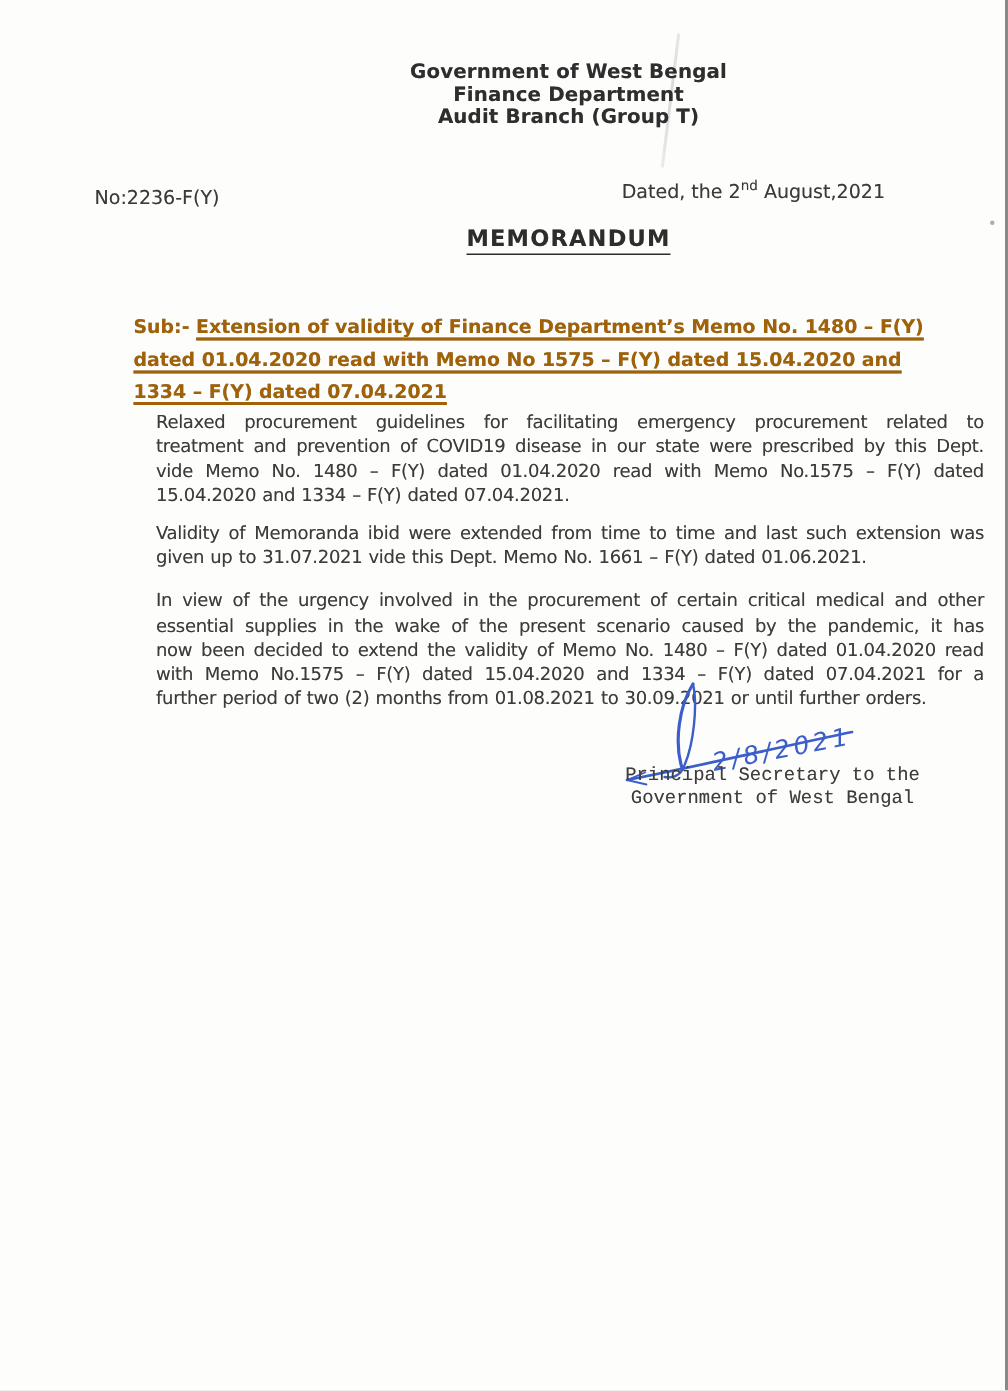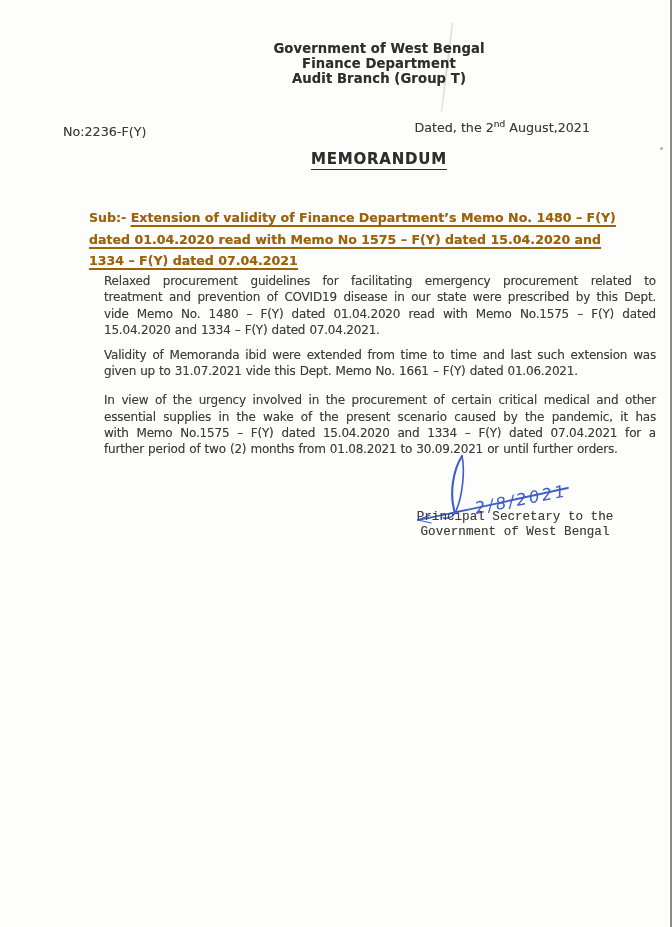--- a/index.html
+++ b/index.html
@@ -125,20 +125,21 @@
       <div class="pline">vide Memo No. 1480 – F(Y) dated 01.04.2020 read with Memo No.1575 – F(Y) dated</div>
       <div class="pline last">15.04.2020 and 1334 – F(Y) dated 07.04.2021.</div>
     </div>
     <div class="para p2">
       <div class="pline">Validity of Memoranda ibid were extended from time to time and last such extension was</div>
       <div class="pline last">given up to 31.07.2021 vide this Dept. Memo No. 1661 – F(Y) dated 01.06.2021.</div>
     </div>
     <div class="para p3">
       <div class="pline">In view of the urgency involved in the procurement of certain critical medical and other</div>
       <div class="pline">essential supplies in the wake of the present scenario caused by the pandemic, it has</div>
+      <div class="pline">now been decided to extend the validity of Memo No. 1480 – F(Y) dated 01.04.2020 read</div>
       <div class="pline">with Memo No.1575 – F(Y) dated 15.04.2020 and 1334 – F(Y) dated 07.04.2021 for a</div>
       <div class="pline last">further period of two (2) months from 01.08.2021 to 30.09.2021 or until further orders.</div>
     </div>
   </div>
 
   <svg class="sig-svg" width="180" height="80" viewBox="0 0 180 80">
     <g stroke="#3c5ec9" fill="none" stroke-linecap="round">
 
       <path d="M 62 6 C 53 20 49 45 55 63" stroke-width="2.1"></path>
       <path d="M 55 63 C 63 47 65 19 62 6" stroke-width="1.6"></path>

